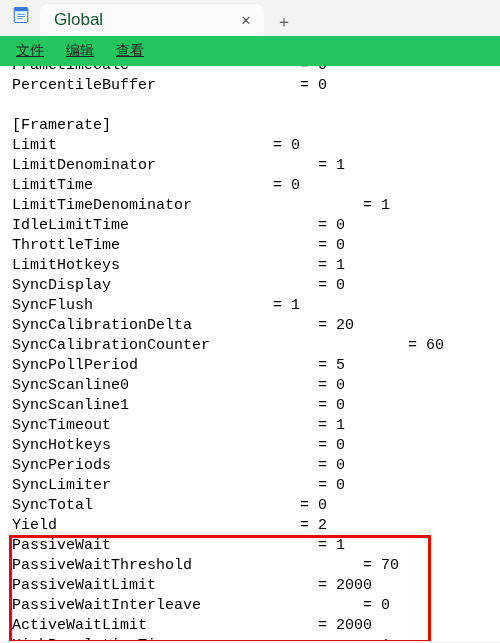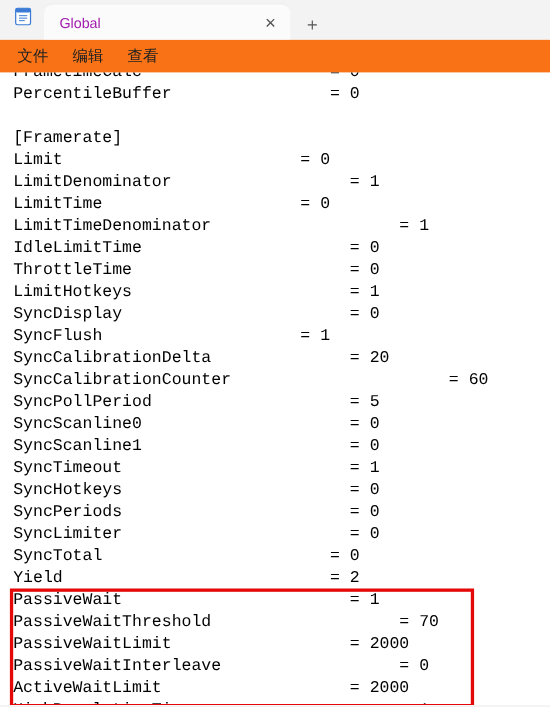--- a/index.html
+++ b/index.html
@@ -32,22 +32,22 @@
     border-top-left-radius: 8px;
     border-top-right-radius: 8px;
     height: 32px;
     padding: 0 10px 0 14px;
     margin-top: 4px;
     min-width: 200px;
     box-shadow: 0 -1px 0 rgba(0,0,0,0.02);
   }
   .tab-title {
     flex: 1;
-    font-size: 13px;
-    color: #a21caf;
+    font-size: 17px;
+    color: #14532d;
   }
   .tab-close {
     width: 16px;
     height: 16px;
     display: flex;
     align-items: center;
     justify-content: center;
     color: #555;
     font-size: 13px;
     border-radius: 3px;
@@ -60,23 +60,24 @@
     justify-content: center;
     color: #555;
     font-size: 16px;
     margin-left: 6px;
     margin-top: 4px;
   }
   .menubar {
     display: flex;
     gap: 22px;
     padding: 6px 16px 6px 16px;
-    background: #f97316;
+    background: #22c55e;
     font-size: 14px;
     color: #222;
+    text-decoration: underline;
   }
   .menu-item { cursor: default; }
   .content-wrap {
     background: #fff;
     height: calc(643px - 36px - 32px);
     overflow: hidden;
     position: relative;
   }
   .content {
     font-family: "Segoe UI", Arial, sans-serif;

